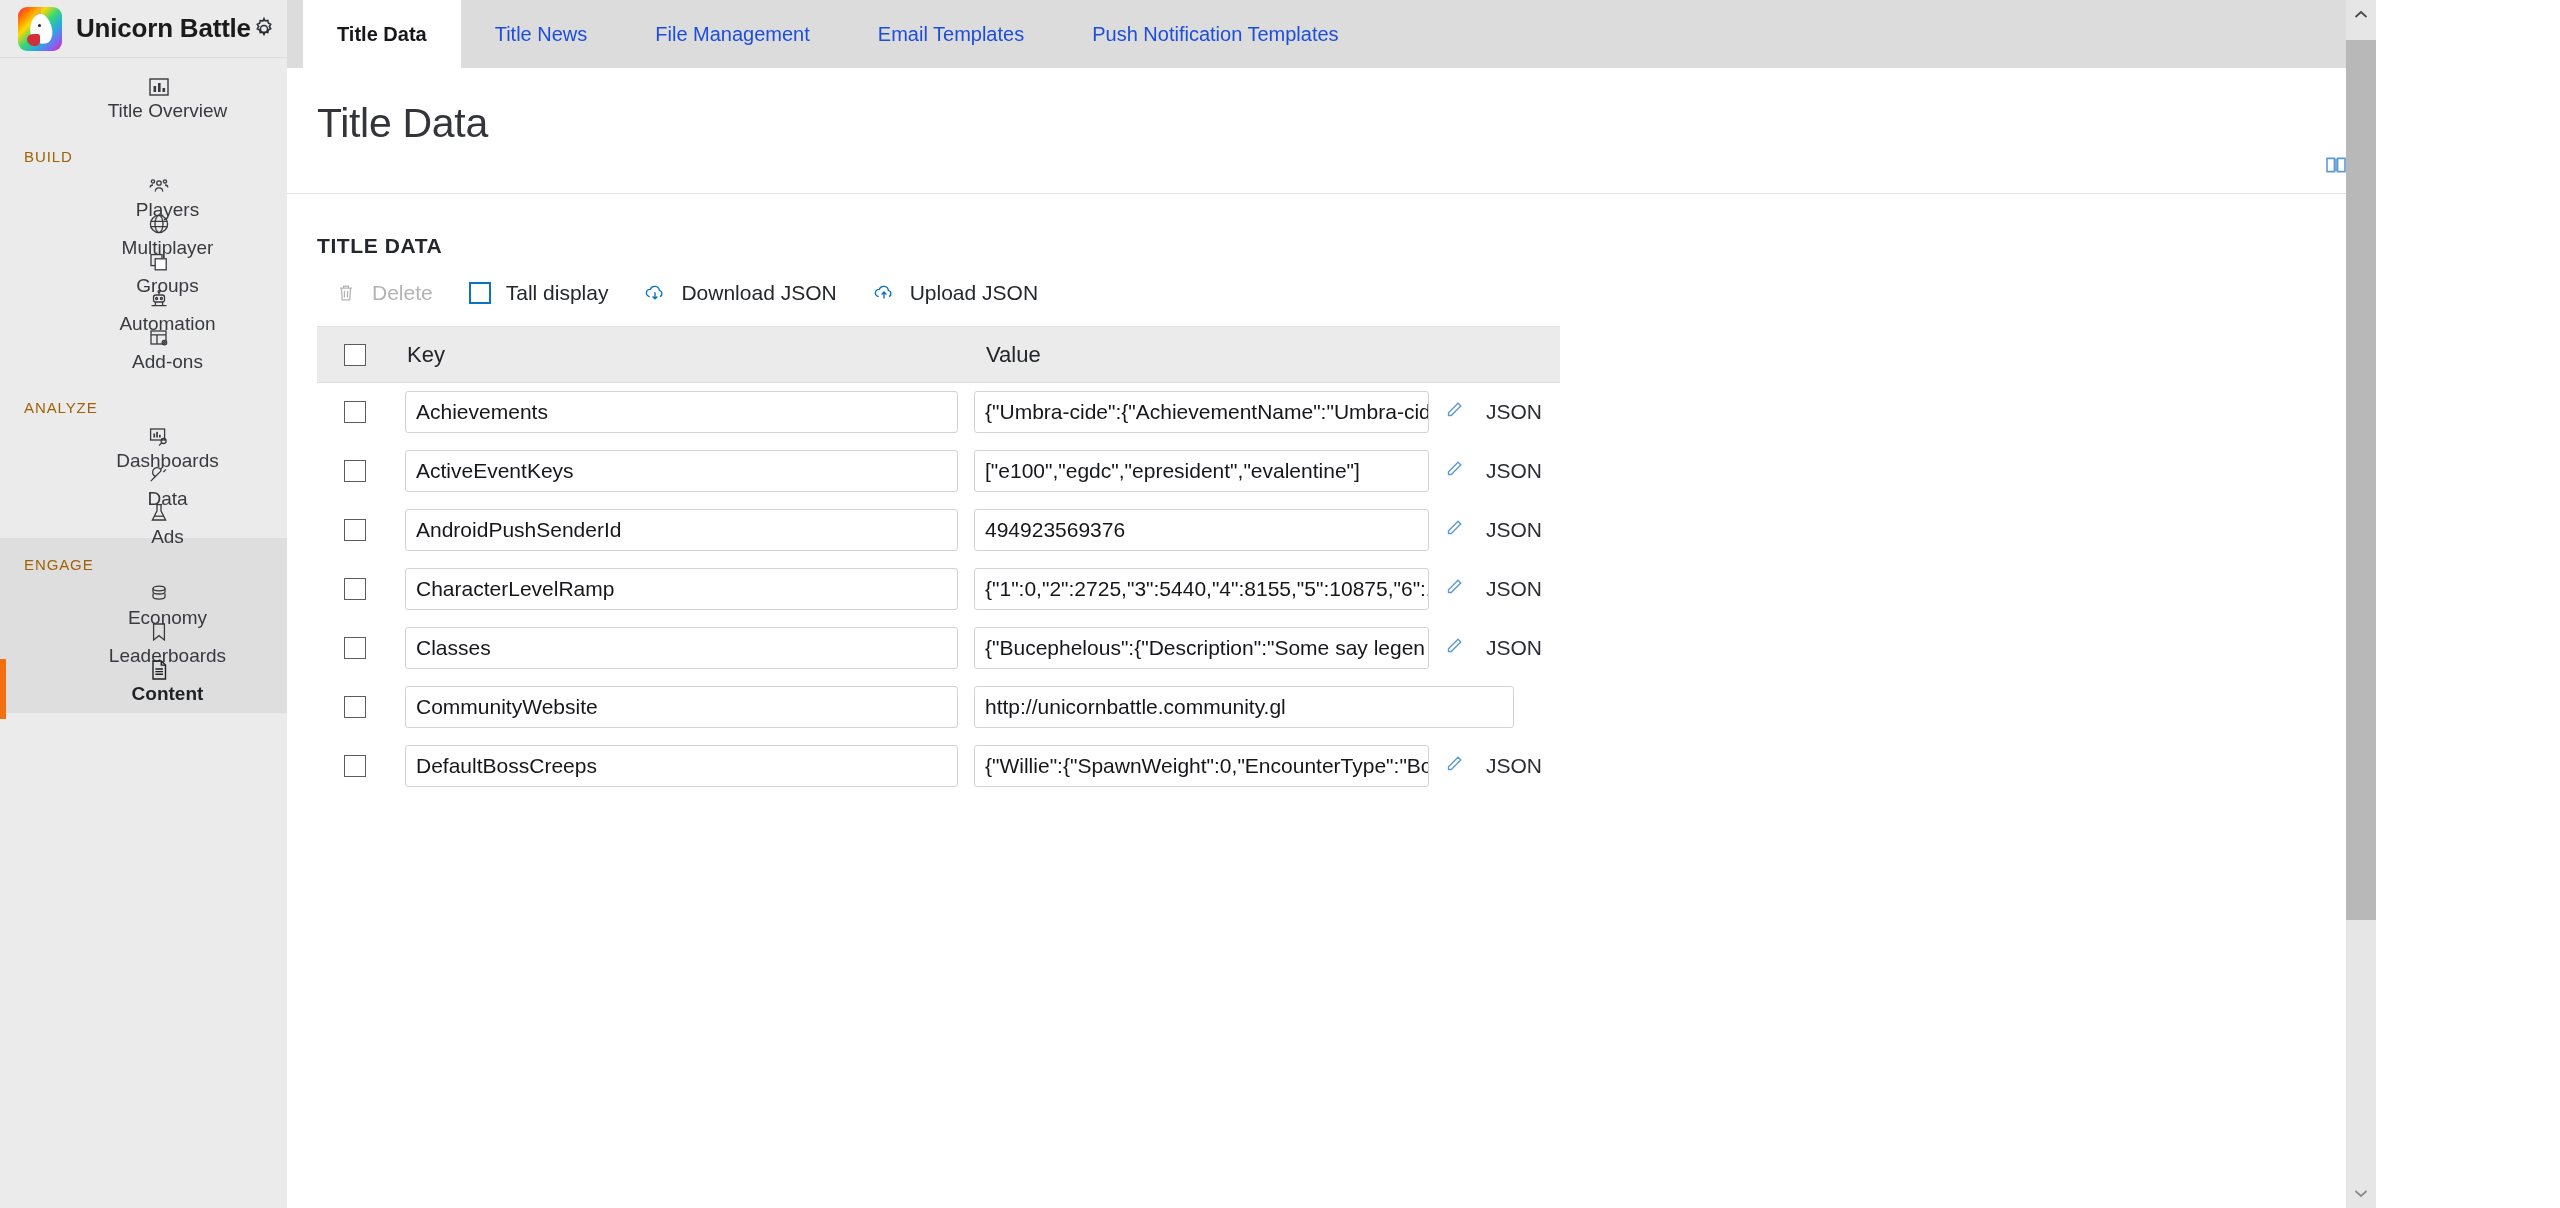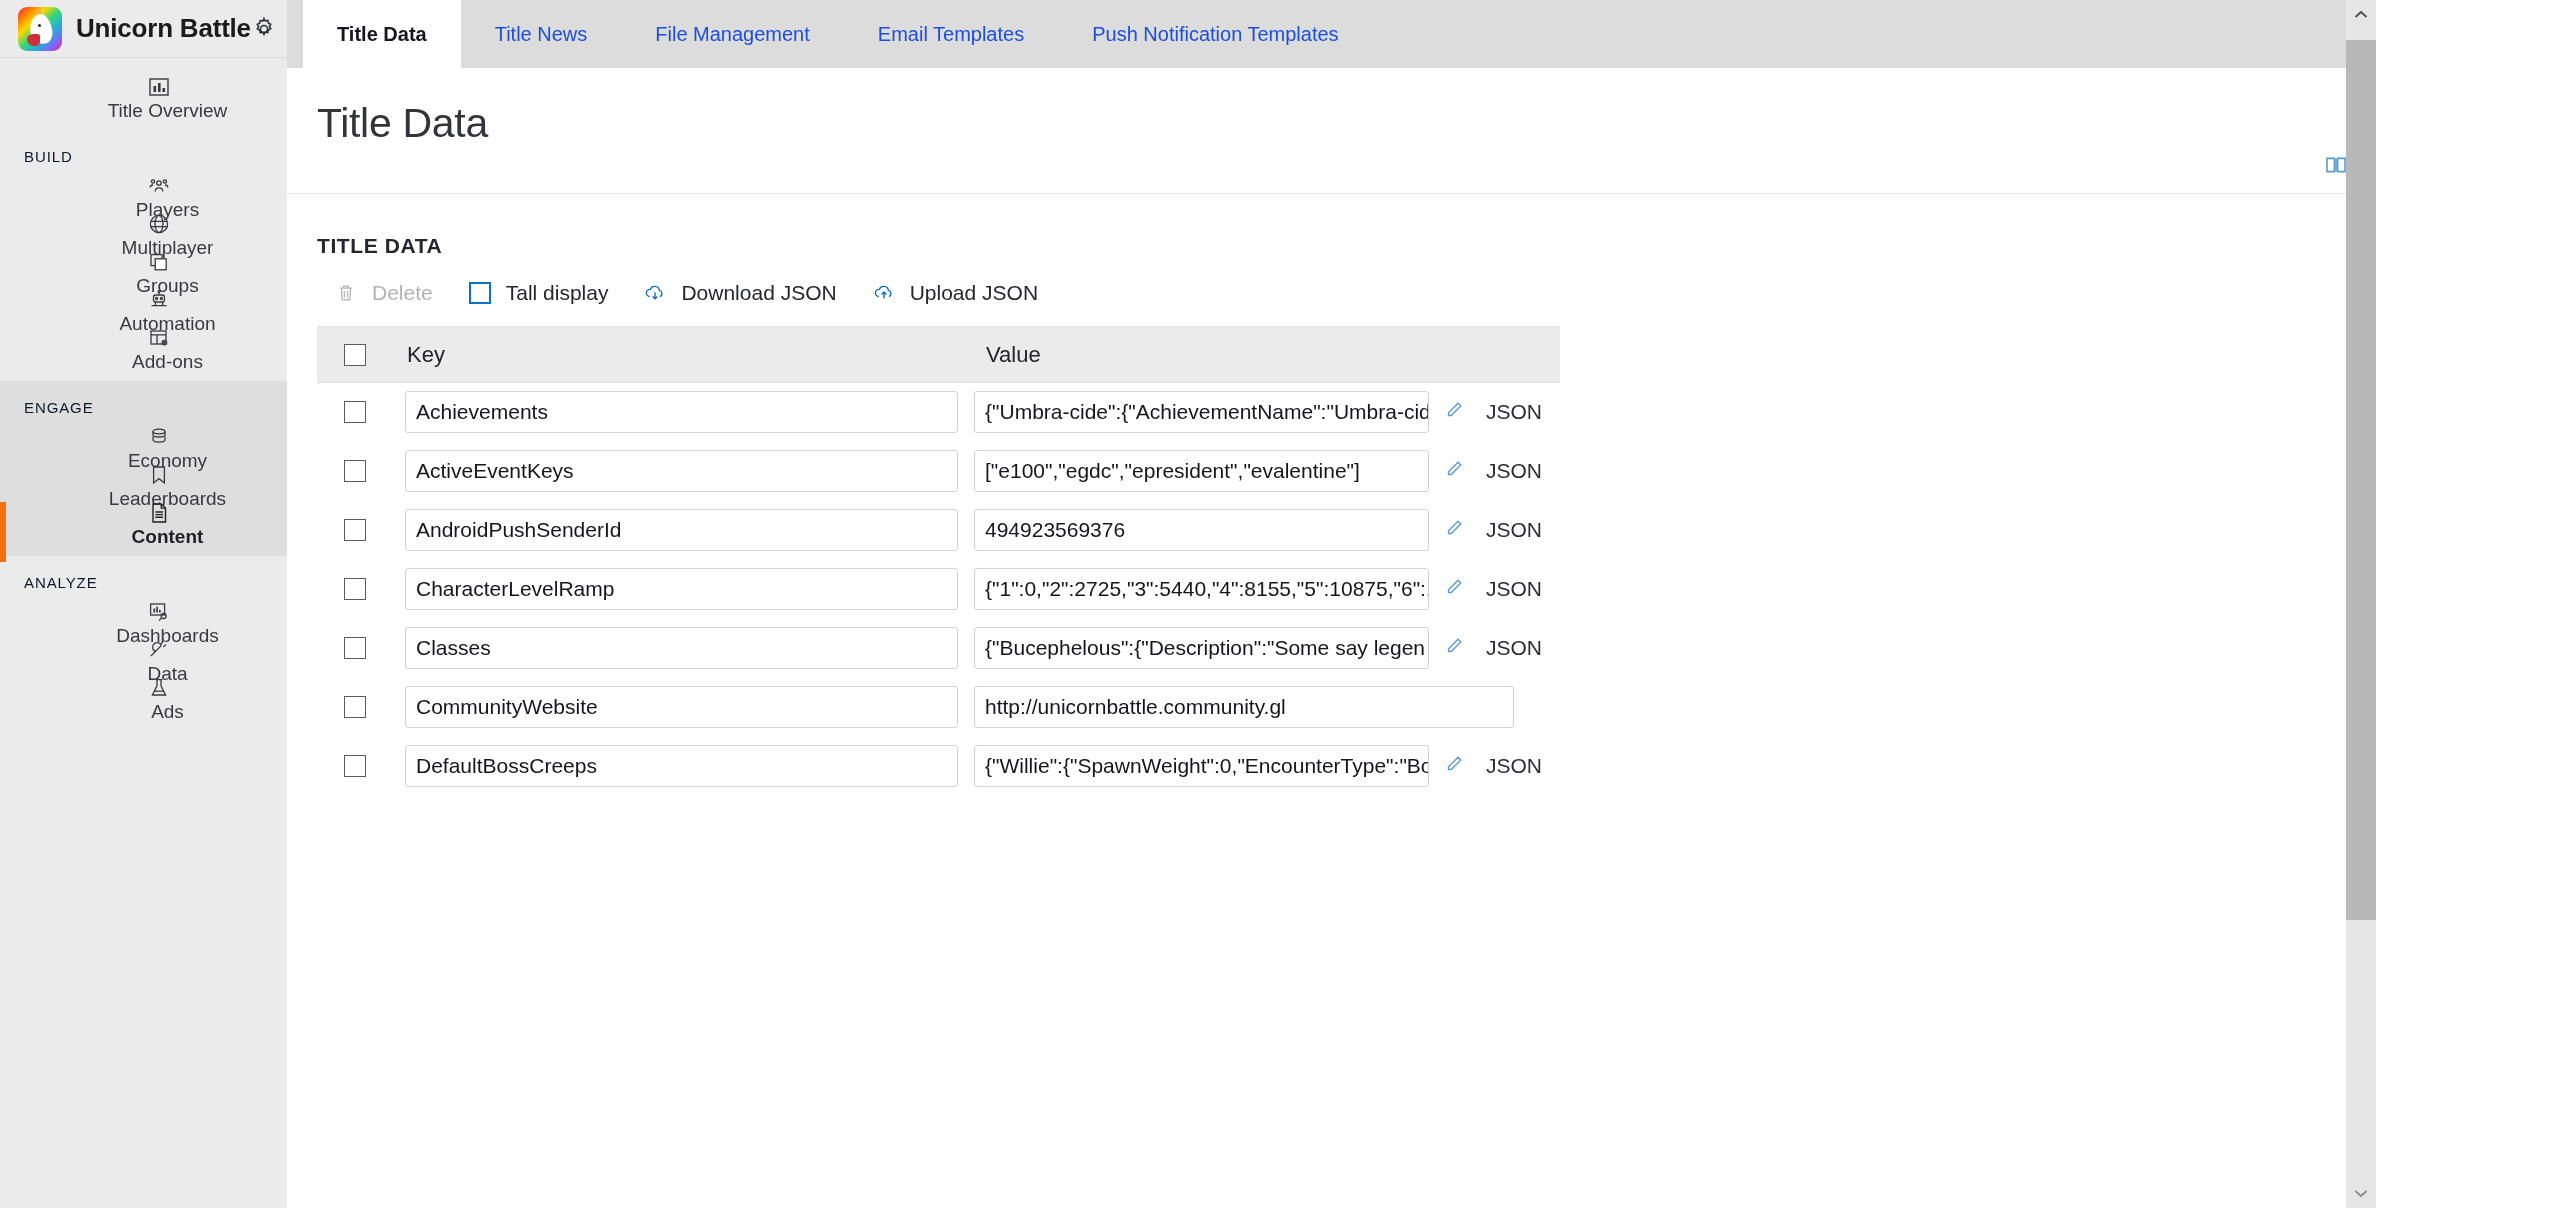--- a/index.html
+++ b/index.html
@@ -65,21 +65,21 @@
     cursor: pointer;
   }
 
   .nav-scroll { height: 1150px; overflow: hidden; }
   .nav-group { padding: 0; }
   .nav-group.shaded { background: #dedede; }
   .nav-group.plain { background: #ebebeb; }
   .nav-group-spacer-bot { height: 18px; }
 
   .group-label {
-    font-size: 15px; letter-spacing: 0.9px; color: #0f172a;
+    font-size: 15px; letter-spacing: 0.9px; color: #a16207;
     padding: 18px 0 8px 24px; text-transform: uppercase;
   }
   .nav-item {
     display: flex; align-items: center;
     height: 38px;
     padding-left: 30px;
     position: relative;
     cursor: pointer;
     color: #393a3f;
     flex-direction: column;
@@ -340,53 +340,20 @@
                 <path d="M4 8.8h15M10 8.8V18"></path>
               <circle cx="17.4" cy="16.6" r="2.3" fill="#ebebeb"></circle>
               <circle cx="17.4" cy="16.6" r="0.9"></circle>
             </svg>
           </span>
           <span class="lbl">Add-ons</span>
         </div>
         <div class="nav-group-spacer-bot"></div>
       </div>
 
-      <div class="nav-group shaded">
-        <div class="group-label">ENGAGE</div>
-        <div class="nav-item">
-          <span class="ico">
-            <svg width="24" height="24" viewBox="0 0 24 24" fill="none" stroke="#393a3f" stroke-width="1.3">
-              <ellipse cx="12" cy="6.5" rx="6" ry="2.3"></ellipse>
-              <path d="M6 6.5v3.2c0 1.3 2.7 2.3 6 2.3s6-1 6-2.3V6.5"></path>
-              <path d="M6 11.6v3.2c0 1.3 2.7 2.3 6 2.3s6-1 6-2.3v-3.2"></path>
-            </svg>
-          </span>
-          <span class="lbl">Economy</span>
-        </div>
-        <div class="nav-item">
-          <span class="ico">
-            <svg width="24" height="24" viewBox="0 0 24 24" fill="none" stroke="#393a3f" stroke-width="1.3">
-              <path d="M6.6 4h10.8v16l-5.4-4.3L6.6 20z"></path>
-            </svg>
-          </span>
-          <span class="lbl">Leaderboards</span>
-        </div>
-        <div class="nav-item active">
-          <span class="ico">
-            <svg width="24" height="24" viewBox="0 0 24 24" fill="none" stroke="#1f2125" stroke-width="1.4">
-              <path d="M6 3h8.3L18.5 7v14H6z"></path>
-                <path d="M14.3 3v4.1h4.2"></path>
-              <path d="M8.4 11h7.6M8.4 13.6h7.6M8.4 16.2h7.6"></path>
-            </svg>
-          </span>
-          <span class="lbl">Content</span>
-        </div>
-        <div class="nav-group-spacer-bot"></div>
-      </div>
-
       <div class="nav-group plain">
         <div class="group-label">ANALYZE</div>
         <div class="nav-item">
           <span class="ico">
             <svg width="24" height="24" viewBox="0 0 24 24" fill="none" stroke="#393a3f" stroke-width="1.3">
               <rect x="3.6" y="4" width="14" height="11"></rect>
               <rect x="6.4" y="8.5" width="1.7" height="4" fill="#393a3f" stroke="none"></rect>
               <rect x="9.2" y="6.8" width="1.7" height="5.7" fill="#393a3f" stroke="none"></rect>
               <rect x="12" y="9.8" width="1.7" height="2.7" fill="#393a3f" stroke="none"></rect>
               <circle cx="16.6" cy="16" r="2.5"></circle>
@@ -408,20 +375,53 @@
         <div class="nav-item">
           <span class="ico">
             <svg width="24" height="24" viewBox="0 0 24 24" fill="none" stroke="#393a3f" stroke-width="1.3">
               <path d="M10 3.6v6.2L5.4 19h13.2L14 9.8V3.6"></path>
               <path d="M8.8 3.6h6.4"></path>
               <path d="M7.2 15.2h9.6"></path>
             </svg>
           </span>
           <span class="lbl">Ads</span>
         </div>
+      </div>
+
+      <div class="nav-group shaded">
+        <div class="group-label">ENGAGE</div>
+        <div class="nav-item">
+          <span class="ico">
+            <svg width="24" height="24" viewBox="0 0 24 24" fill="none" stroke="#393a3f" stroke-width="1.3">
+              <ellipse cx="12" cy="6.5" rx="6" ry="2.3"></ellipse>
+              <path d="M6 6.5v3.2c0 1.3 2.7 2.3 6 2.3s6-1 6-2.3V6.5"></path>
+              <path d="M6 11.6v3.2c0 1.3 2.7 2.3 6 2.3s6-1 6-2.3v-3.2"></path>
+            </svg>
+          </span>
+          <span class="lbl">Economy</span>
+        </div>
+        <div class="nav-item">
+          <span class="ico">
+            <svg width="24" height="24" viewBox="0 0 24 24" fill="none" stroke="#393a3f" stroke-width="1.3">
+              <path d="M6.6 4h10.8v16l-5.4-4.3L6.6 20z"></path>
+            </svg>
+          </span>
+          <span class="lbl">Leaderboards</span>
+        </div>
+        <div class="nav-item active">
+          <span class="ico">
+            <svg width="24" height="24" viewBox="0 0 24 24" fill="none" stroke="#1f2125" stroke-width="1.4">
+              <path d="M6 3h8.3L18.5 7v14H6z"></path>
+                <path d="M14.3 3v4.1h4.2"></path>
+              <path d="M8.4 11h7.6M8.4 13.6h7.6M8.4 16.2h7.6"></path>
+            </svg>
+          </span>
+          <span class="lbl">Content</span>
+        </div>
+        <div class="nav-group-spacer-bot"></div>
       </div>
 
     </div>
   </aside>
 
   <section class="main">
 
     <div class="tabbar">
       <div class="tab active">Title Data</div>
       <div class="tab">Title News</div>

